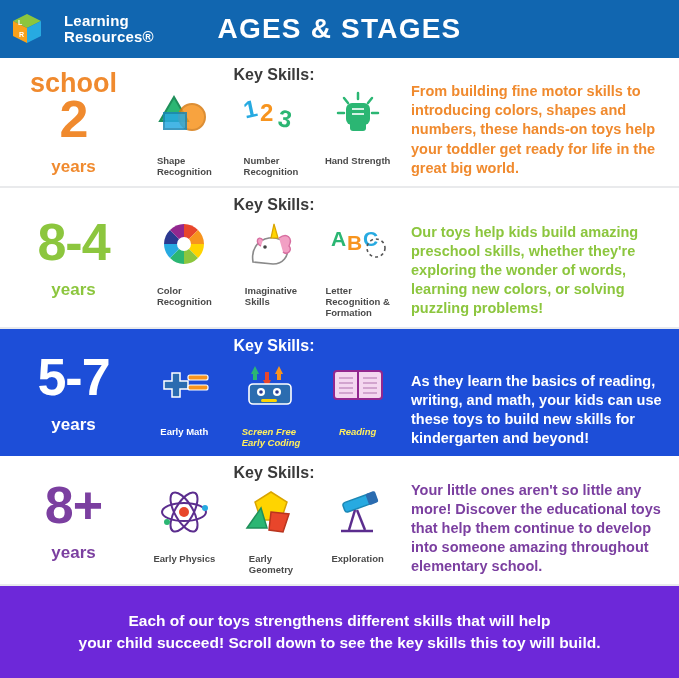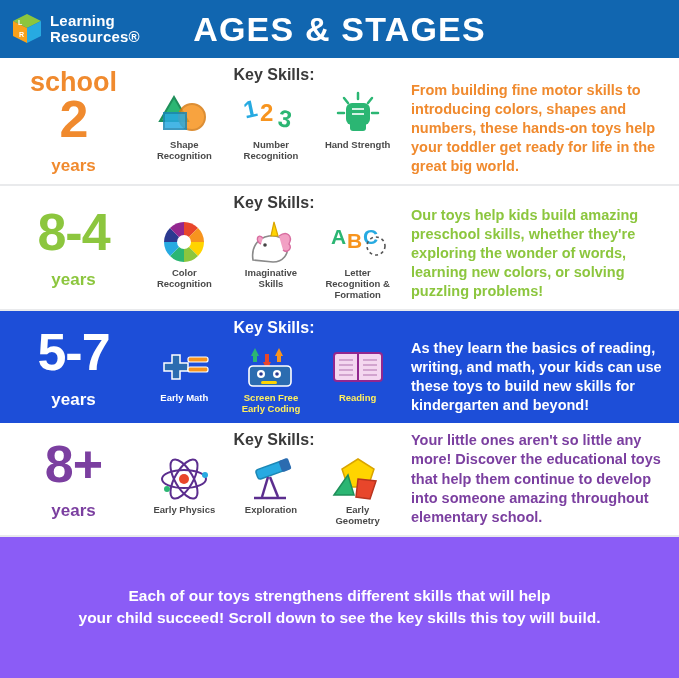--- a/index.html
+++ b/index.html
@@ -13,28 +13,28 @@
 
   
   .header {
     height: 58px;
     background: #1166b0;
     display: flex;
     align-items: center;
     position: relative;
     flex: 0 0 58px;
   }
-  .logo-wrap { display: flex; align-items: center; padding-left: 10px; gap: 6px; }
+  .logo-wrap { display: flex; align-items: center; padding-left: 10px; gap: 20px; }
   .logo-cube { width: 34px; height: 34px; position: relative; }
   .logo-text { color: #ffffff; line-height: 1.05; }
   .logo-text .l1 { font-size: 15px; font-weight: bold; letter-spacing: .2px; }
   .logo-text .l2 { font-size: 15px; font-weight: bold; letter-spacing: .2px; }
   .header-title {
     position: absolute; left: 0; right: 0; text-align: center;
-    color: #ffffff; font-size: 34px; font-weight: bold; letter-spacing: 1.2px;
+    color: #ffffff; font-size: 28px; font-weight: bold; letter-spacing: 1.2px;
     pointer-events: none;
   }
 
   
   .row {
     display: flex;
     align-items: stretch;
     padding: 8px 10px 8px 6px;
     border-bottom: 2px solid #e9eaec;
     position: relative;
@@ -54,41 +54,41 @@
     font-size: 16px; font-weight: bold; color: #3a3a3a; text-align: center;
     margin-bottom: 4px; margin-left: 6px;
   }
   .row.blue .skills-label { color: #ffffff; }
   .skill-items { display: flex; justify-content: space-around; align-items: flex-start; }
   .skill {
     width: 84px; display: flex; flex-direction: column; align-items: center;
   }
   .skill-icon { height: 52px; display: flex; align-items: center; justify-content: center; }
   .skill-name {
-    font-size: 9.5px; font-weight: bold; color: #4a4a4a; text-align: center;
-    margin-top: 0; line-height: 1.15;
+    font-size: 9.5px; font-weight: bold; color: #4a4a4a; 
+    margin-top: 16px; line-height: 1.15;
   }
   .row.blue .skill-name { color: #ffffff; }
-  .row.blue .skill-name.accent { color: #ffef5e; }
+  .row.blue .skill-name.accent { color: #ffef5e; font-style: italic; }
 
   .row-desc {
     flex: 1; display: flex; align-items: flex-end;
     padding-left: 10px; padding-right: 4px;
   }
   .desc-text { font-size: 14.5px; font-weight: bold; line-height: 1.32; }
 
   
   .c-orange { color: #f08a2e; }
   .c-green  { color: #8cc63e; }
   .c-white  { color: #ffffff; }
   .c-purple { color: #7b3fa0; }
 
   
   .footer {
-    background: #8b5cf6; color: #fff; text-align: center;
+    background: #6d28d9; color: #fff; text-align: center;
     padding: 10px 14px; flex: 1 0 auto;
     display: flex; flex-direction: column; align-items: center; justify-content: center;
   }
   .footer-line { font-size: 15.5px; font-weight: bold; line-height: 1.45; }
 </style>
 </head>
 <body>
 
 <div class="page">
 
@@ -304,40 +304,40 @@
               </g>
               <circle cx="27" cy="24" r="5" fill="#e8462b"></circle>
               <circle cx="48" cy="20" r="3" fill="#27aae1"></circle>
               <circle cx="10" cy="34" r="3" fill="#2bb673"></circle>
             </svg>
           </span>
           <span class="skill-name">Early Physics</span>
         </div>
         <div class="skill">
           <span class="skill-icon">
+            <svg width="56" height="48" viewBox="0 0 56 48">
+              <polygon points="28,4 44,14 38,32 18,32 12,14" fill="#ffd400" stroke="#d9a400" stroke-width="1.5"></polygon>
+              <polygon points="4,40 18,20 24,40" fill="#2bb673" stroke="#1f8f5a" stroke-width="1.5"></polygon>
+              <polygon points="28,24 46,26 40,44 26,42" fill="#e8462b" stroke="#b8351f" stroke-width="1.5"></polygon>
+            </svg>
+          </span>
+          <span class="skill-name">Early<br>Geometry</span>
+        </div>
+        <div class="skill">
+          <span class="skill-icon">
             <svg width="54" height="48" viewBox="0 0 54 48">
               <rect x="12" y="10" width="30" height="10" rx="3" fill="#27aae1" stroke="#1b87b5" stroke-width="1.5" transform="rotate(-20 27 15)"></rect>
               <rect x="36" y="4" width="10" height="12" rx="2" fill="#2b6cb0" transform="rotate(-20 41 10)"></rect>
               <line x1="24" y1="22" x2="18" y2="42" stroke="#5b2d8e" stroke-width="2.5"></line>
               <line x1="26" y1="22" x2="34" y2="42" stroke="#5b2d8e" stroke-width="2.5"></line>
               <line x1="10" y1="43" x2="42" y2="43" stroke="#5b2d8e" stroke-width="2.5"></line>
             </svg>
           </span>
           <span class="skill-name">Exploration</span>
         </div>
-        <div class="skill">
-          <span class="skill-icon">
-            <svg width="56" height="48" viewBox="0 0 56 48">
-              <polygon points="28,4 44,14 38,32 18,32 12,14" fill="#ffd400" stroke="#d9a400" stroke-width="1.5"></polygon>
-              <polygon points="4,40 18,20 24,40" fill="#2bb673" stroke="#1f8f5a" stroke-width="1.5"></polygon>
-              <polygon points="28,24 46,26 40,44 26,42" fill="#e8462b" stroke="#b8351f" stroke-width="1.5"></polygon>
-            </svg>
-          </span>
-          <span class="skill-name">Early<br>Geometry</span>
-        </div>
       </div>
     </div>
     <div class="row-desc">
       <div class="desc-text c-purple">Your little ones aren't so little any more! Discover the educational toys that help them continue to develop into someone amazing throughout elementary school.</div>
     </div>
   </div>
 
   <div class="footer">
     <div class="footer-line">Each of our toys strengthens different skills that will help</div>
     <div class="footer-line">your child succeed! Scroll down to see the key skills this toy will build.</div>

